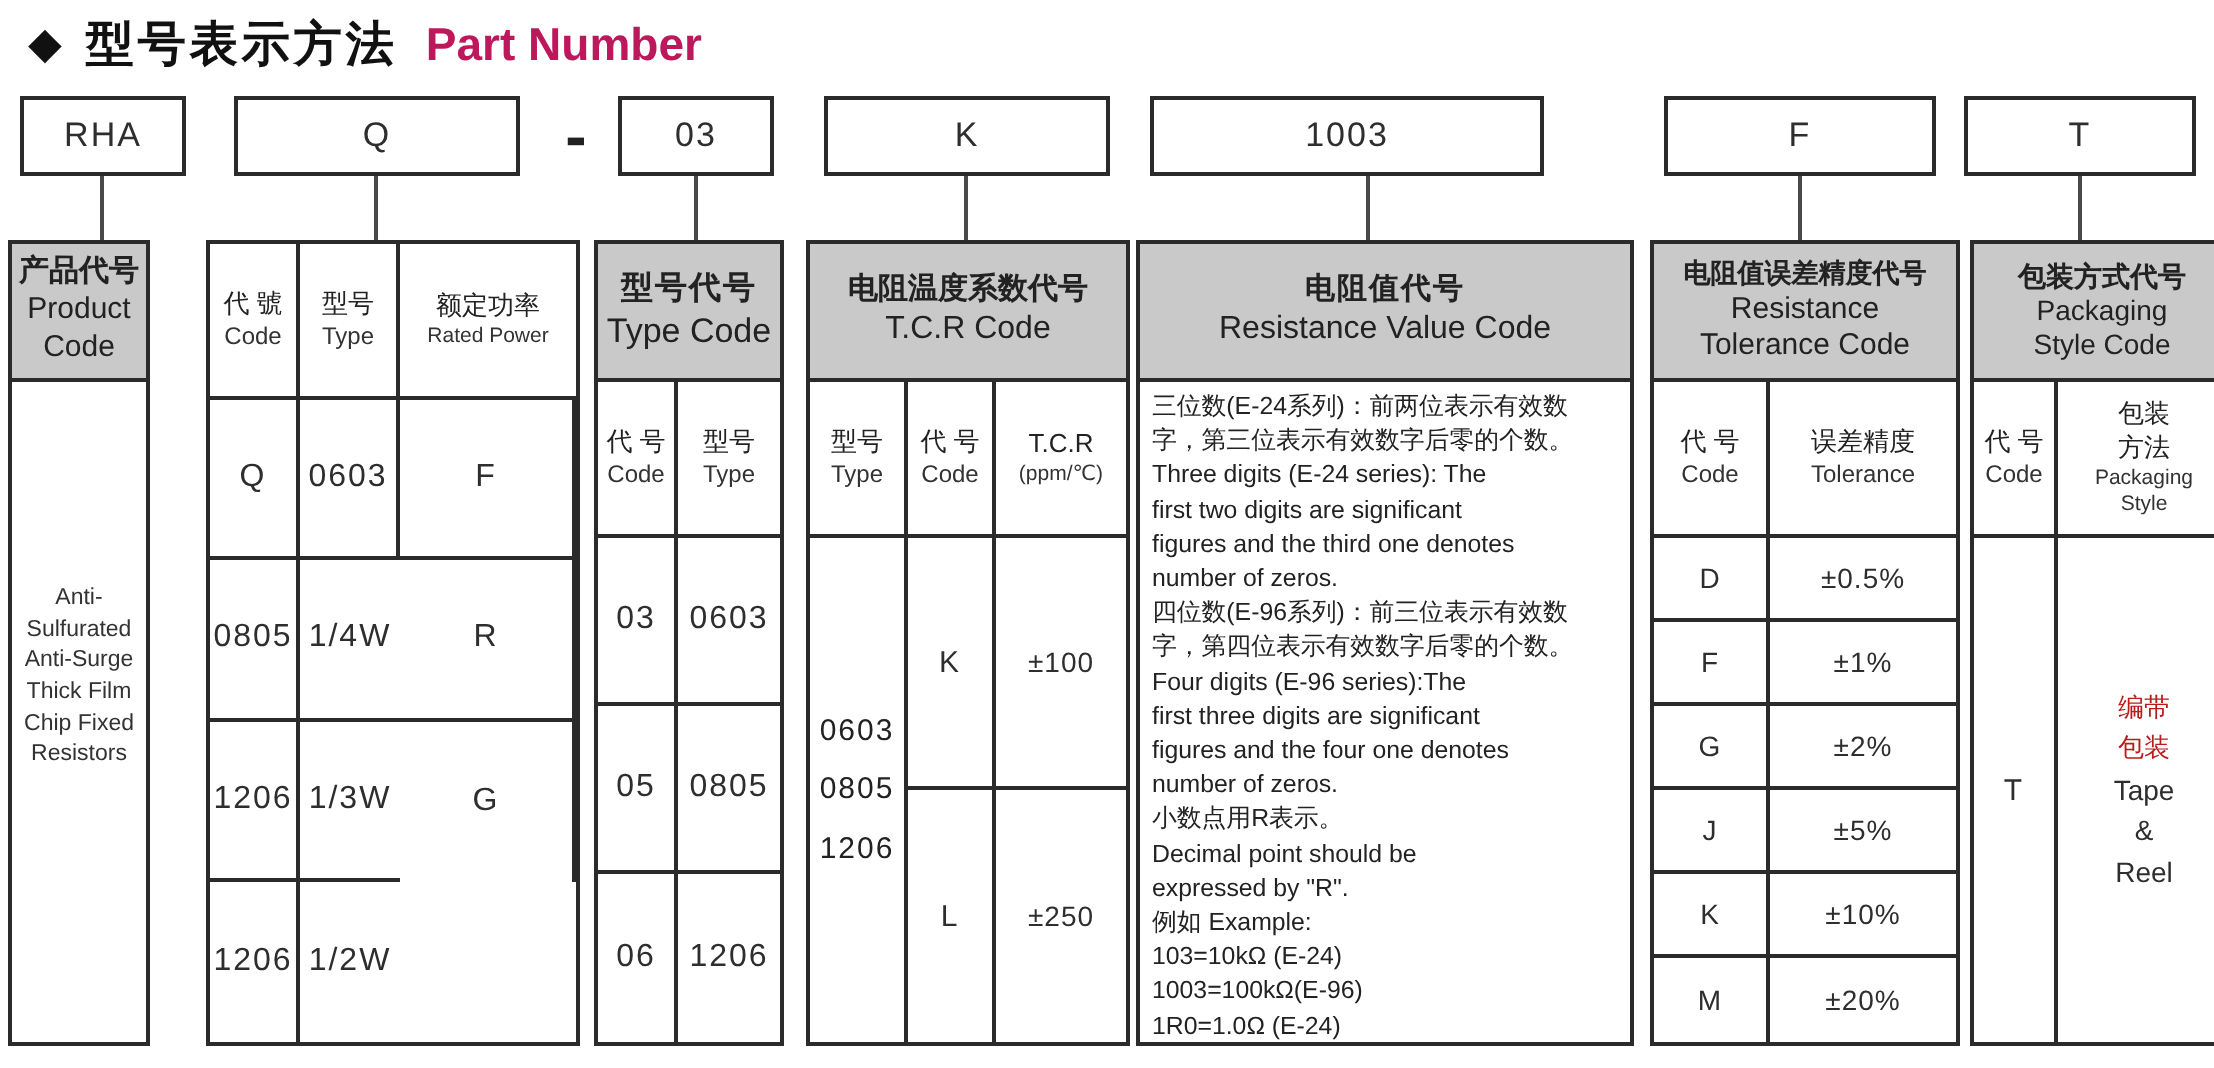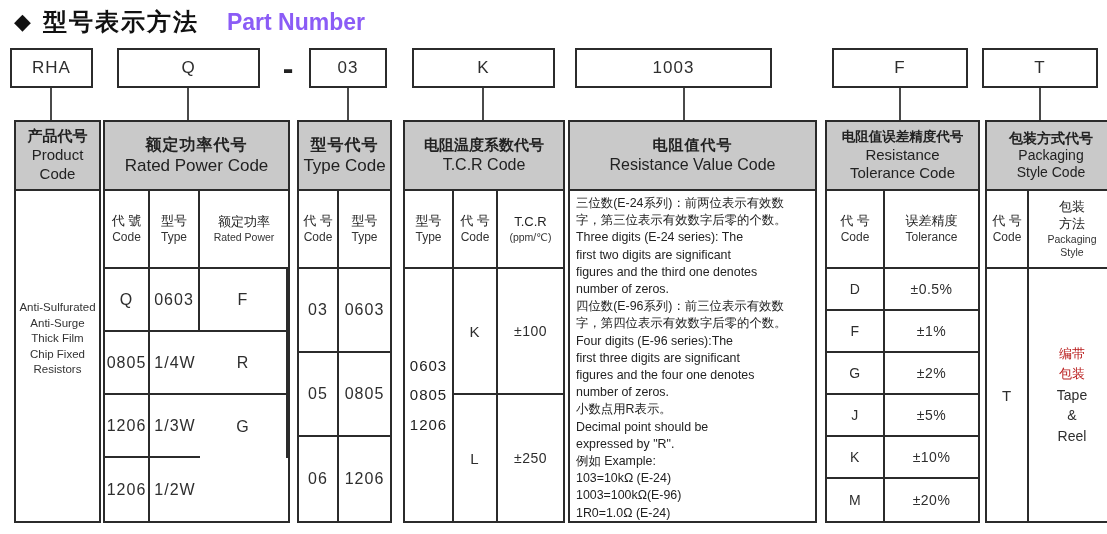--- a/index.html
+++ b/index.html
@@ -9,21 +9,21 @@
   }
   *{margin:0;padding:0;box-sizing:border-box;}
   html,body{background:#fff;}
   body{font-family:"Liberation Sans","DejaVu Sans",sans-serif;color:var(--ink);}
   .page{position:relative;width:1107px;height:534px;background:#fff;overflow:hidden;}
 
   
   .title-row{position:absolute;left:14px;top:6px;display:flex;align-items:center;gap:12px;}
   .title-diamond{font-size:22px;color:#111;}
   .title-zh{font-size:24px;font-weight:bold;color:#111;letter-spacing:2px;}
-  .title-en{font-size:23px;font-weight:bold;color:#8b5cf6;margin-left:16px;}
+  .title-en{font-size:23px;font-weight:bold;color:#be185d;margin-left:2px;}
 
   
   .pbox{position:absolute;top:48px;height:40px;border:2px solid var(--bd);background:#fff;
         display:flex;align-items:center;justify-content:center;font-size:17px;color:#2e2e2e;letter-spacing:1px;}
   .dash{position:absolute;top:48px;height:40px;display:flex;align-items:center;justify-content:center;
         font-size:32px;font-weight:bold;color:#222;}
   .connector{position:absolute;top:88px;height:32px;width:2px;background:#4a4a4a;}
 
   
   .section{position:absolute;top:120px;height:403px;border:2px solid var(--bd);background:#fff;
@@ -89,40 +89,36 @@
   <div class="pbox" style="left:982px;width:116px;">T</div>
 
   <div class="connector" style="left:50px;"></div>
   <div class="connector" style="left:187px;"></div>
   <div class="connector" style="left:347px;"></div>
   <div class="connector" style="left:482px;"></div>
   <div class="connector" style="left:683px;"></div>
   <div class="connector" style="left:899px;"></div>
   <div class="connector" style="left:1039px;"></div>
 
-  <div class="section" style="left:14px;width:87px;">
+  <div class="section" style="left:4px;width:71px;">
     <div class="sec-header h-product">
       <div class="hz">产品代号</div>
       <div class="he prelines">Product
 Code</div>
     </div>
     <div class="sec-body product-body">
       <div class="prod-en prelines">Anti-Sulfurated
 Anti-Surge
 Thick Film
 Chip Fixed
 Resistors</div>
     </div>
   </div>
 
   <div class="section" style="left:103px;width:187px;">
-    <div class="sec-header h-rated">
-      <div class="hz">额定功率代号</div>
-      <div class="he">Rated Power Code</div>
-    </div>
     <div class="sec-body" style="grid-template-columns:45px 50px 1fr;grid-template-rows:78px repeat(4,1fr);">
       <div class="cell br bb">
         <div class="sub-zh">代 號</div>
         <div class="sub-en">Code</div>
       </div>
       <div class="cell br bb">
         <div class="sub-zh">型号</div>
         <div class="sub-en">Type</div>
       </div>
       <div class="cell bb">

